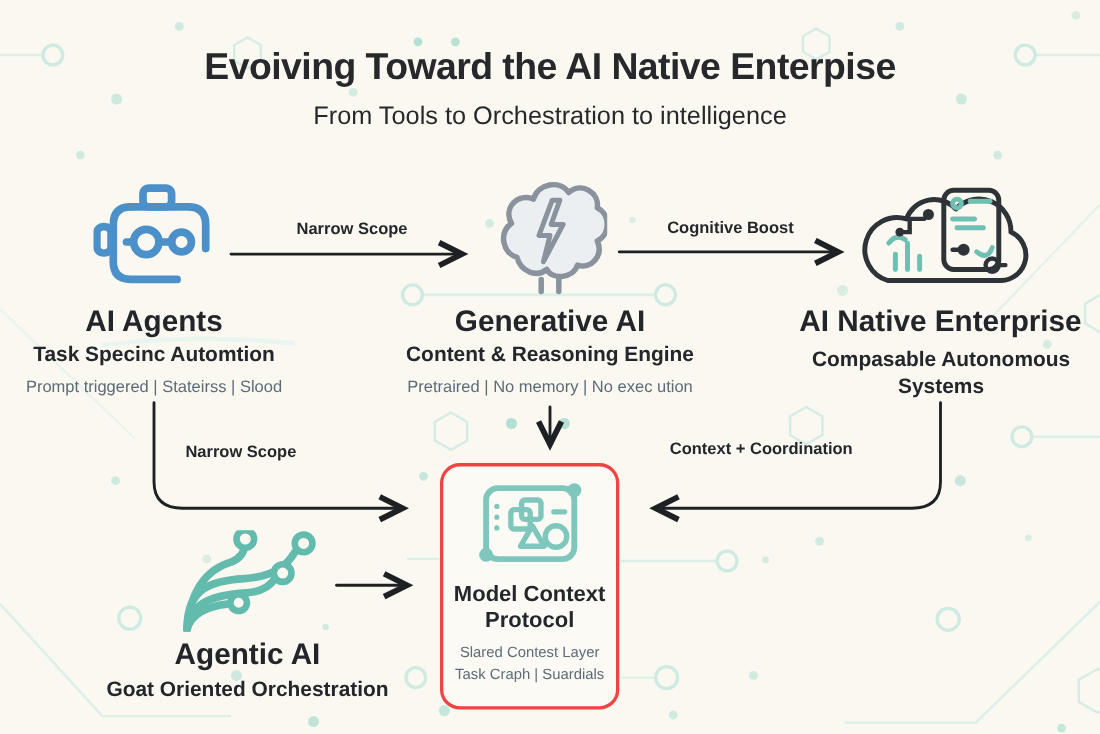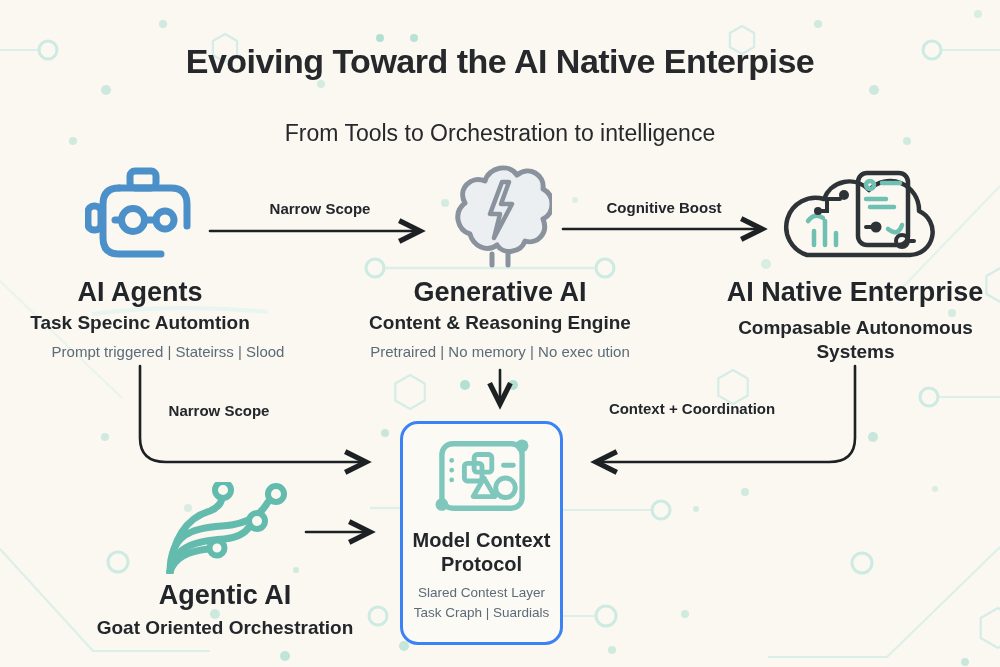--- a/index.html
+++ b/index.html
@@ -8,28 +8,28 @@
     background:#FAF8F1;
     font-family:"Liberation Sans","DejaVu Sans",sans-serif;
     color:#26282B;
   }
   .abs{position:absolute;}
   svg{display:block;}
   #decor{position:absolute;left:0;top:0;z-index:1;}
   #arrows{position:absolute;left:0;top:0;z-index:2;}
   .layer{z-index:3;}
   .page-title{left:0;right:0;top:42px;text-align:center;font-size:34px;font-weight:800;letter-spacing:-.5px;color:#26282B;}
-  .page-subtitle{left:0;right:0;top:92px;text-align:center;font-size:23px;font-weight:500;color:#26282B;margin-top:28px;}
+  .page-subtitle{left:0;right:0;top:92px;text-align:center;font-size:23px;font-weight:500;color:#26282B;}
   .node-title{font-size:27px;font-weight:800;color:#22262A;text-align:center;}
   .node-sub{font-size:19px;font-weight:600;color:#23272B;text-align:center;}
   .node-detail{font-size:15px;font-weight:400;color:#5C6B78;text-align:center;}
   .arrow-label{font-size:15px;font-weight:700;color:#23272B;text-align:center;}
   .mcp-box{
     left:400px;top:421px;width:163px;height:224px;
-    border:3px solid #3b82f6;border-radius:18px;background:#FBFAF5;
+    border:3px solid #ef4444;border-radius:18px;background:#FBFAF5;
     display:flex;flex-direction:column;align-items:center;box-sizing:border-box;
   }
   .mcp-title{font-size:20px;font-weight:800;color:#23272B;text-align:center;line-height:24px;margin-top:6px;}
   .mcp-lines{font-size:13.5px;color:#5C6B78;text-align:center;line-height:20px;margin-top:7px;}
 </style>
 </head>
 <body>
 
 <svg id="decor" width="1000" height="667" viewBox="0 0 1000 667">
   <g stroke="#DCF0EA" stroke-width="2.2" fill="none">
@@ -132,21 +132,21 @@
       <path d="M34,22 Q18,22 18,38 V72 Q18,88 34,88 H76"></path>
       <rect x="3" y="40" width="13" height="24" rx="6"></rect>
       <circle cx="48" cy="54" r="11.5"></circle>
       <circle cx="80" cy="54" r="9"></circle>
       <path d="M30,54 H36"></path>
       <path d="M59.5,54 H71"></path>
     </g>
   </svg>
   <div class="abs node-title" style="left:10px;top:277px;width:260px;">AI Agents</div>
   <div class="abs node-sub" style="left:0px;top:312px;width:280px;">Task Specinc Automtion</div>
-  <div class="abs node-detail" style="left:0px;top:343px;width:280px;padding-left:28px;">Prompt triggered | Stateirss | Slood</div>
+  <div class="abs node-detail" style="left:0px;top:343px;width:280px;">Prompt triggered | Stateirss | Slood</div>
 </div>
 
 <div class="abs layer">
   <svg class="abs" style="left:448px;top:158px;" width="104" height="112" viewBox="0 0 104 112">
     <path d="M22,76 C9,72 5,54 17,45 C9,31 23,17 37,23 C41,9 61,5 69,17 C81,7 97,17 95,31 C107,37 107,55 95,61 C101,75 89,87 77,83 C73,95 55,97 49,87 C39,95 25,88 22,76 Z" fill="#ECEFF1" stroke="#8A929E" stroke-width="5" stroke-linejoin="round"></path>
     <path d="M54,24 L42,56 H52 L46,80 L64,46 H53 L61,24 Z" fill="none" stroke="#8A929E" stroke-width="4.5" stroke-linejoin="round"></path>
     <path d="M44,96 V107 M60,96 V107" stroke="#8A929E" stroke-width="5" stroke-linecap="round" fill="none"></path>
   </svg>
   <div class="abs node-title" style="left:370px;top:277px;width:260px;">Generative AI</div>
   <div class="abs node-sub" style="left:360px;top:312px;width:280px;">Content &amp; Reasoning Engine</div>

